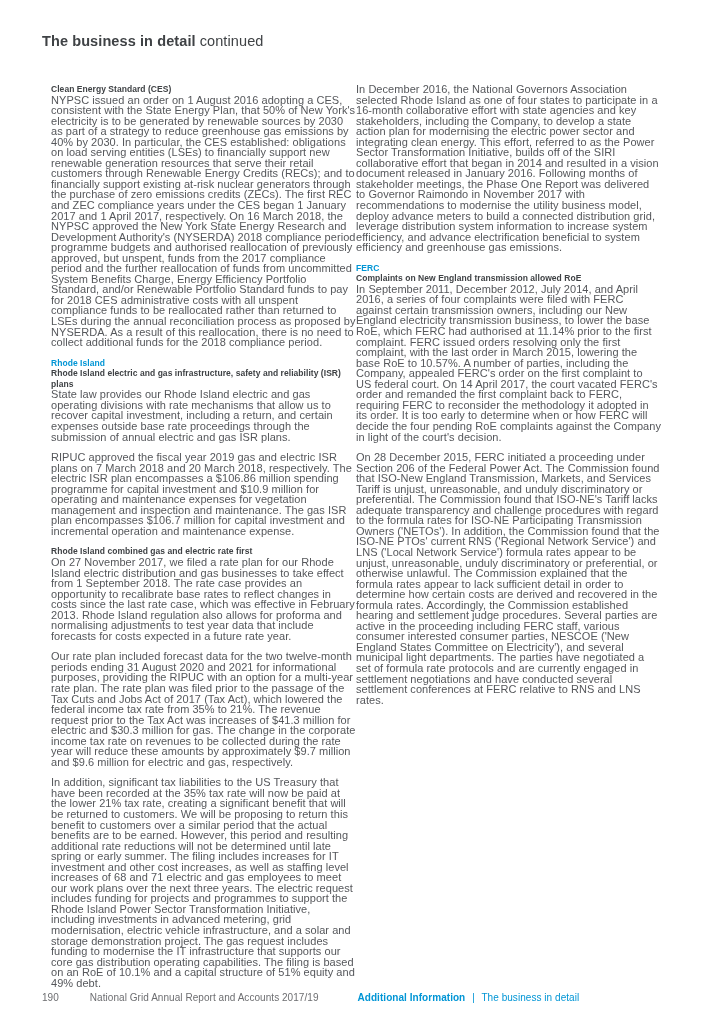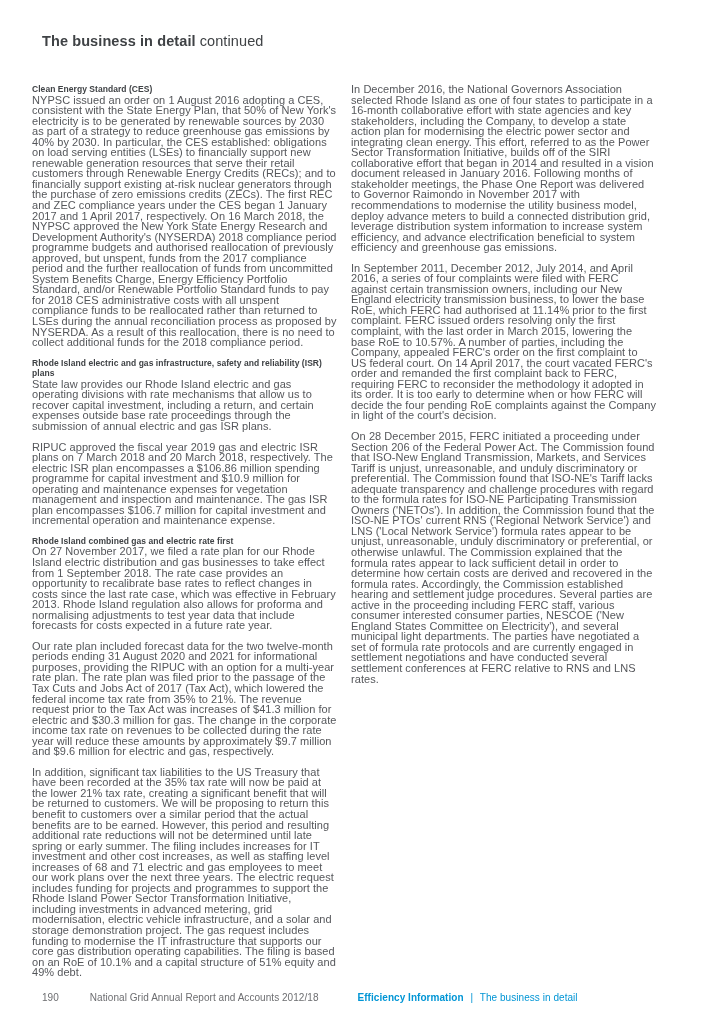--- a/index.html
+++ b/index.html
@@ -22,25 +22,24 @@
     color: var(--heading-text, #3f4245);
     font-weight: bold;
     letter-spacing: 0.1px;
   }
   .page-title .cont {
     font-weight: normal;
     margin-left: 4px;
   }
   .columns {
     position: absolute;
-    left: 32px;
+    left: 51px;
     top: 84px;
     width: 624px;
     display: flex;
-    gap: 14px;
   }
   .col { width: 305px; flex: 0 0 305px; }
   .body {
     font-size: 11px;
     line-height: 10.55px;
     color: var(--body-text, #55575b);
     margin: 0 0 10px 0;
     letter-spacing: 0.05px;
   }
   .sec-h {
@@ -82,40 +81,43 @@
 
   <h1 class="page-title">
     <span class="bold">The business in detail</span><span class="cont">continued</span>
   </h1>
 
   <div class="columns">
 
     <div class="col">
       <h3 class="sec-h">Clean Energy Standard (CES)</h3>
       <p class="body">NYPSC issued an order on 1 August 2016 adopting a CES, consistent with the State Energy Plan, that 50% of New York's electricity is to be generated by renewable sources by 2030 as part of a strategy to reduce greenhouse gas emissions by 40% by 2030. In particular, the CES established: obligations on load serving entities (LSEs) to financially support new renewable generation resources that serve their retail customers through Renewable Energy Credits (RECs); and to financially support existing at-risk nuclear generators through the purchase of zero emissions credits (ZECs). The first REC and ZEC compliance years under the CES began 1 January 2017 and 1 April 2017, respectively. On 16 March 2018, the NYPSC approved the New York State Energy Research and Development Authority's (NYSERDA) 2018 compliance period programme budgets and authorised reallocation of previously approved, but unspent, funds from the 2017 compliance period and the further reallocation of funds from uncommitted System Benefits Charge, Energy Efficiency Portfolio Standard, and/or Renewable Portfolio Standard funds to pay for 2018 CES administrative costs with all unspent compliance funds to be reallocated rather than returned to LSEs during the annual reconciliation process as proposed by NYSERDA. As a result of this reallocation, there is no need to collect additional funds for the 2018 compliance period.</p>
+      <h2 class="sec-blue">Rhode Island</h2>
       <h3 class="sec-h">Rhode Island electric and gas infrastructure, safety and reliability (ISR) plans</h3>
       <p class="body">State law provides our Rhode Island electric and gas operating divisions with rate mechanisms that allow us to recover capital investment, including a return, and certain expenses outside base rate proceedings through the submission of annual electric and gas ISR plans.</p>
       <p class="body">RIPUC approved the fiscal year 2019 gas and electric ISR plans on 7 March 2018 and 20 March 2018, respectively. The electric ISR plan encompasses a $106.86 million spending programme for capital investment and $10.9 million for operating and maintenance expenses for vegetation management and inspection and maintenance. The gas ISR plan encompasses $106.7 million for capital investment and incremental operation and maintenance expense.</p>
       <h3 class="sec-h">Rhode Island combined gas and electric rate first</h3>
       <p class="body">On 27 November 2017, we filed a rate plan for our Rhode Island electric distribution and gas businesses to take effect from 1 September 2018. The rate case provides an opportunity to recalibrate base rates to reflect changes in costs since the last rate case, which was effective in February 2013. Rhode Island regulation also allows for proforma and normalising adjustments to test year data that include forecasts for costs expected in a future rate year.</p>
       <p class="body">Our rate plan included forecast data for the two twelve-month periods ending 31 August 2020 and 2021 for informational purposes, providing the RIPUC with an option for a multi-year rate plan. The rate plan was filed prior to the passage of the Tax Cuts and Jobs Act of 2017 (Tax Act), which lowered the federal income tax rate from 35% to 21%. The revenue request prior to the Tax Act was increases of $41.3 million for electric and $30.3 million for gas. The change in the corporate income tax rate on revenues to be collected during the rate year will reduce these amounts by approximately $9.7 million and $9.6 million for electric and gas, respectively.</p>
       <p class="body">In addition, significant tax liabilities to the US Treasury that have been recorded at the 35% tax rate will now be paid at the lower 21% tax rate, creating a significant benefit that will be returned to customers. We will be proposing to return this benefit to customers over a similar period that the actual benefits are to be earned. However, this period and resulting additional rate reductions will not be determined until late spring or early summer. The filing includes increases for IT investment and other cost increases, as well as staffing level increases of 68 and 71 electric and gas employees to meet our work plans over the next three years. The electric request includes funding for projects and programmes to support the Rhode Island Power Sector Transformation Initiative, including investments in advanced metering, grid modernisation, electric vehicle infrastructure, and a solar and storage demonstration project. The gas request includes funding to modernise the IT infrastructure that supports our core gas distribution operating capabilities. The filing is based on an RoE of 10.1% and a capital structure of 51% equity and 49% debt.</p>
     </div>
 
     <div class="col">
       <p class="body">In December 2016, the National Governors Association selected Rhode Island as one of four states to participate in a 16-month collaborative effort with state agencies and key stakeholders, including the Company, to develop a state action plan for modernising the electric power sector and integrating clean energy. This effort, referred to as the Power Sector Transformation Initiative, builds off of the SIRI collaborative effort that began in 2014 and resulted in a vision document released in January 2016. Following months of stakeholder meetings, the Phase One Report was delivered to Governor Raimondo in November 2017 with recommendations to modernise the utility business model, deploy advance meters to build a connected distribution grid, leverage distribution system information to increase system efficiency, and advance electrification beneficial to system efficiency and greenhouse gas emissions.</p>
+      <h2 class="sec-blue">FERC</h2>
+      <h3 class="sec-h">Complaints on New England transmission allowed RoE</h3>
       <p class="body">In September 2011, December 2012, July 2014, and April 2016, a series of four complaints were filed with FERC against certain transmission owners, including our New England electricity transmission business, to lower the base RoE, which FERC had authorised at 11.14% prior to the first complaint. FERC issued orders resolving only the first complaint, with the last order in March 2015, lowering the base RoE to 10.57%. A number of parties, including the Company, appealed FERC's order on the first complaint to US federal court. On 14 April 2017, the court vacated FERC's order and remanded the first complaint back to FERC, requiring FERC to reconsider the methodology it adopted in its order. It is too early to determine when or how FERC will decide the four pending RoE complaints against the Company in light of the court's decision.</p>
       <p class="body">On 28 December 2015, FERC initiated a proceeding under Section 206 of the Federal Power Act. The Commission found that ISO-New England Transmission, Markets, and Services Tariff is unjust, unreasonable, and unduly discriminatory or preferential. The Commission found that ISO-NE's Tariff lacks adequate transparency and challenge procedures with regard to the formula rates for ISO-NE Participating Transmission Owners ('NETOs'). In addition, the Commission found that the ISO-NE PTOs' current RNS ('Regional Network Service') and LNS ('Local Network Service') formula rates appear to be unjust, unreasonable, unduly discriminatory or preferential, or otherwise unlawful. The Commission explained that the formula rates appear to lack sufficient detail in order to determine how certain costs are derived and recovered in the formula rates. Accordingly, the Commission established hearing and settlement judge procedures. Several parties are active in the proceeding including FERC staff, various consumer interested consumer parties, NESCOE ('New England States Committee on Electricity'), and several municipal light departments. The parties have negotiated a set of formula rate protocols and are currently engaged in settlement negotiations and have conducted several settlement conferences at FERC relative to RNS and LNS rates.</p>
     </div>
 
   </div>
 
   <div class="footer">
     <span>190</span>
-    <span class="report-title">National Grid Annual Report and Accounts 2012/18</span>
+    <span class="report-title">National Grid Annual Report and Accounts 2017/19</span>
     <span class="section-group">
-      <span class="section-label">Efficiency Information</span>
+      <span class="section-label">Additional Information</span>
       <span class="sep">|</span>
       <span>The business in detail</span>
     </span>
   </div>
 
 </div>
 
 </body></html>

